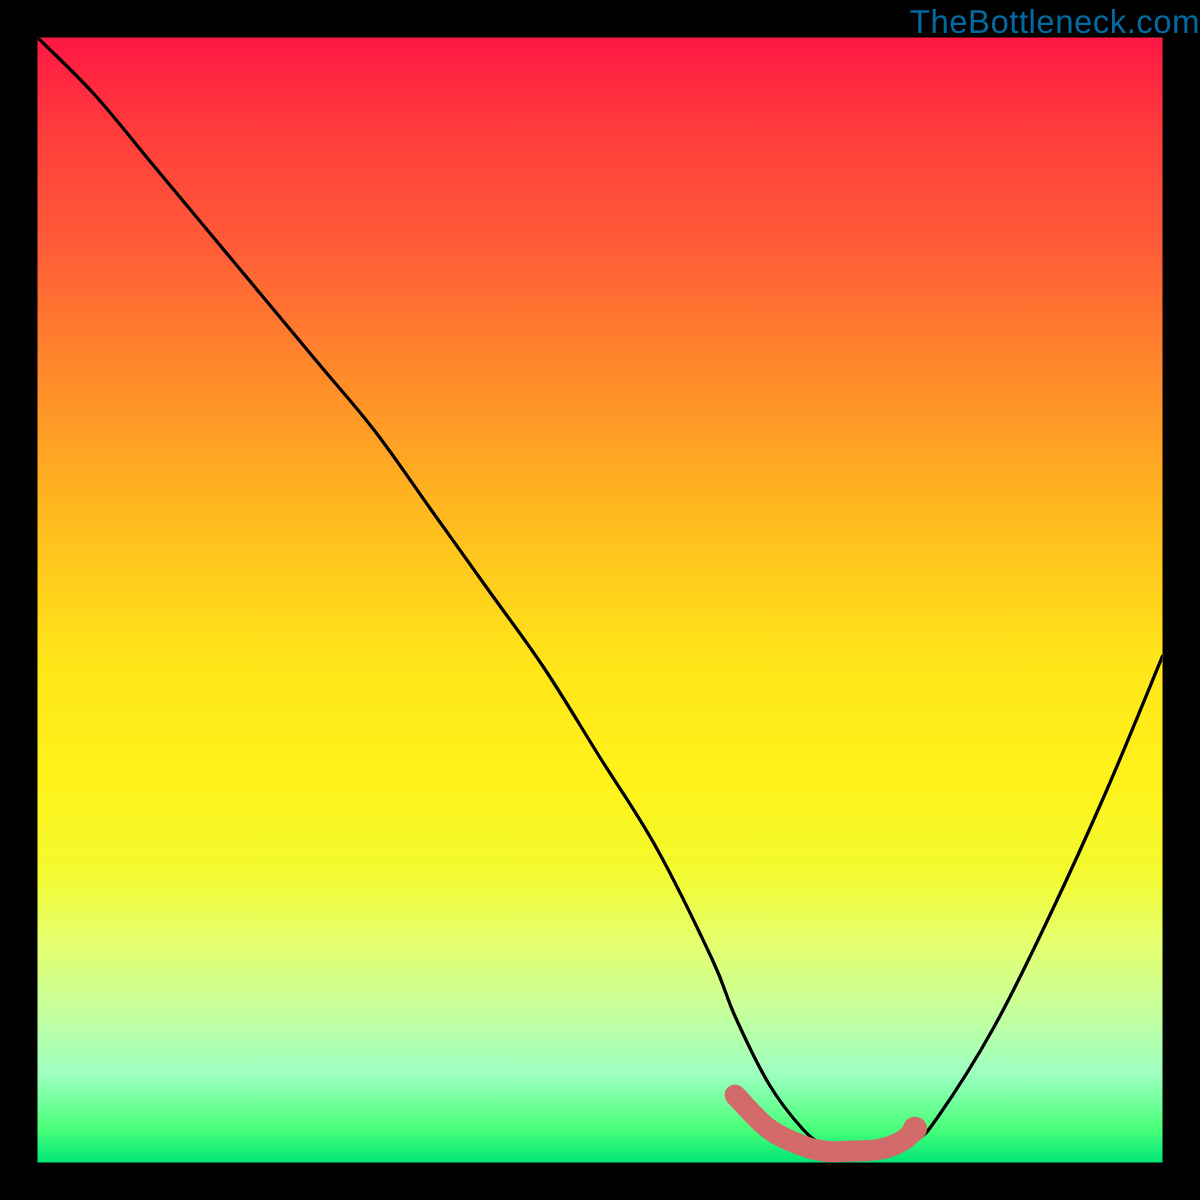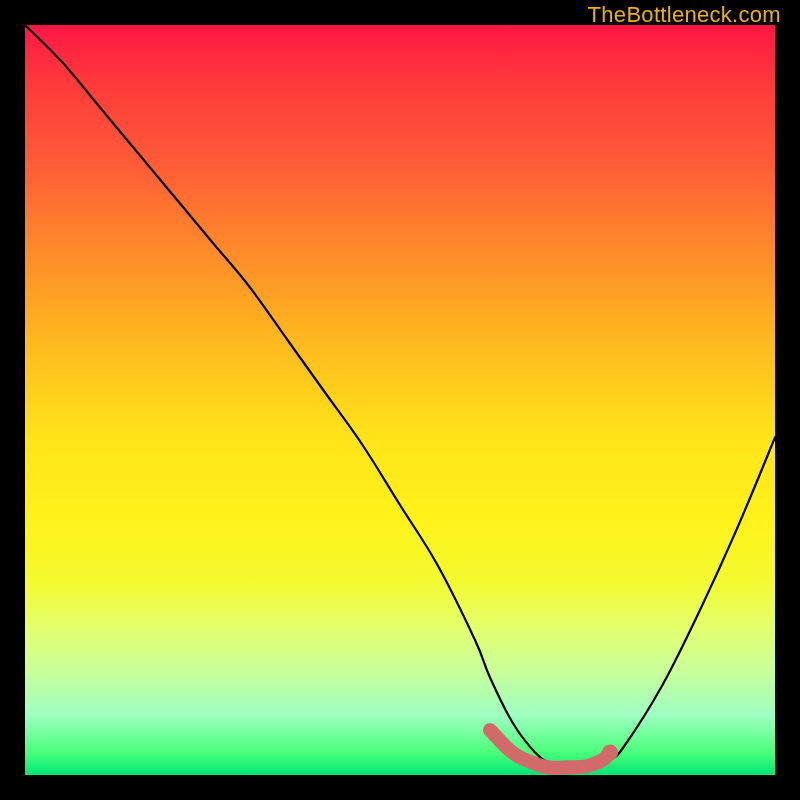--- a/index.html
+++ b/index.html
@@ -36,22 +36,22 @@
       #e6ff6a 80%,
       #c9ff99 86%,
       #9effc1 92%,
       #4aff7a 97%,
       #00e676 100%
     );
   }
   .watermark {
     position: absolute;
     top: 2px;
-    right: 19px;
-    color: #eab308;
+    right: 0;
+    color: #0369a1;
     font-size: 22px;
     font-weight: 500;
     letter-spacing: 0.3px;
     z-index: 5;
   }
   svg.overlay {
     position: absolute;
     left: 0;
     top: 0;
     width: 750px;

